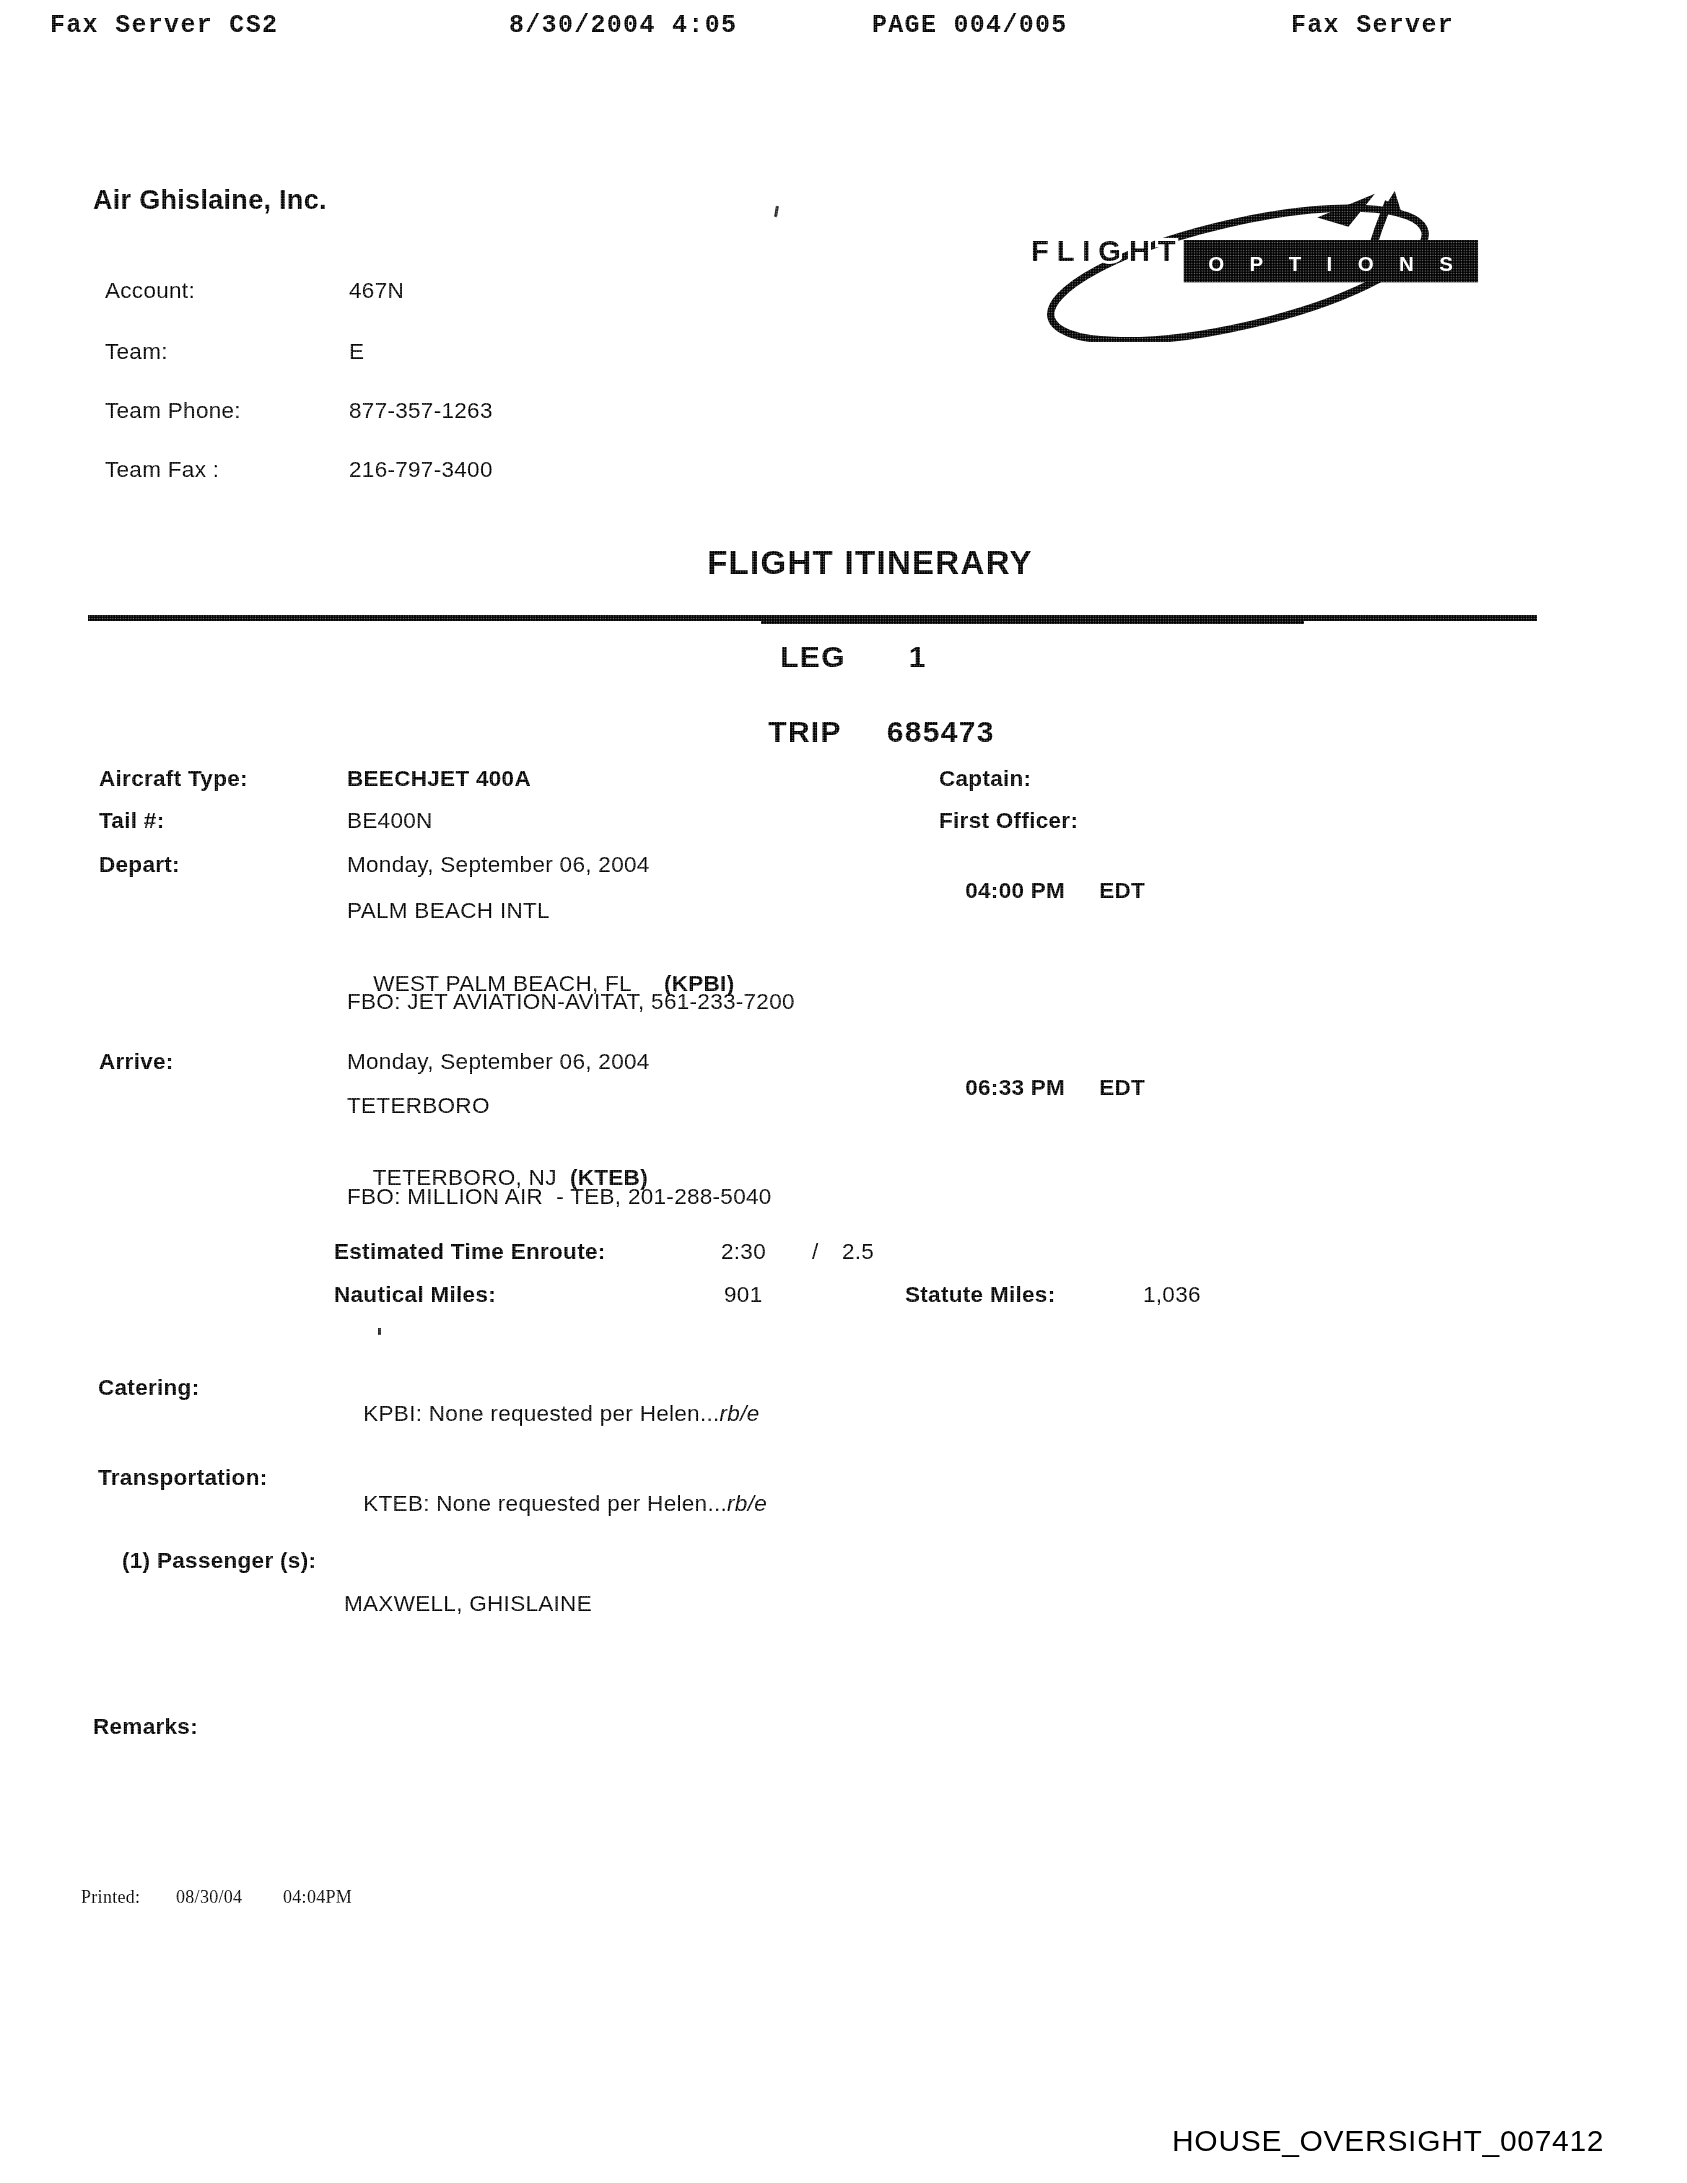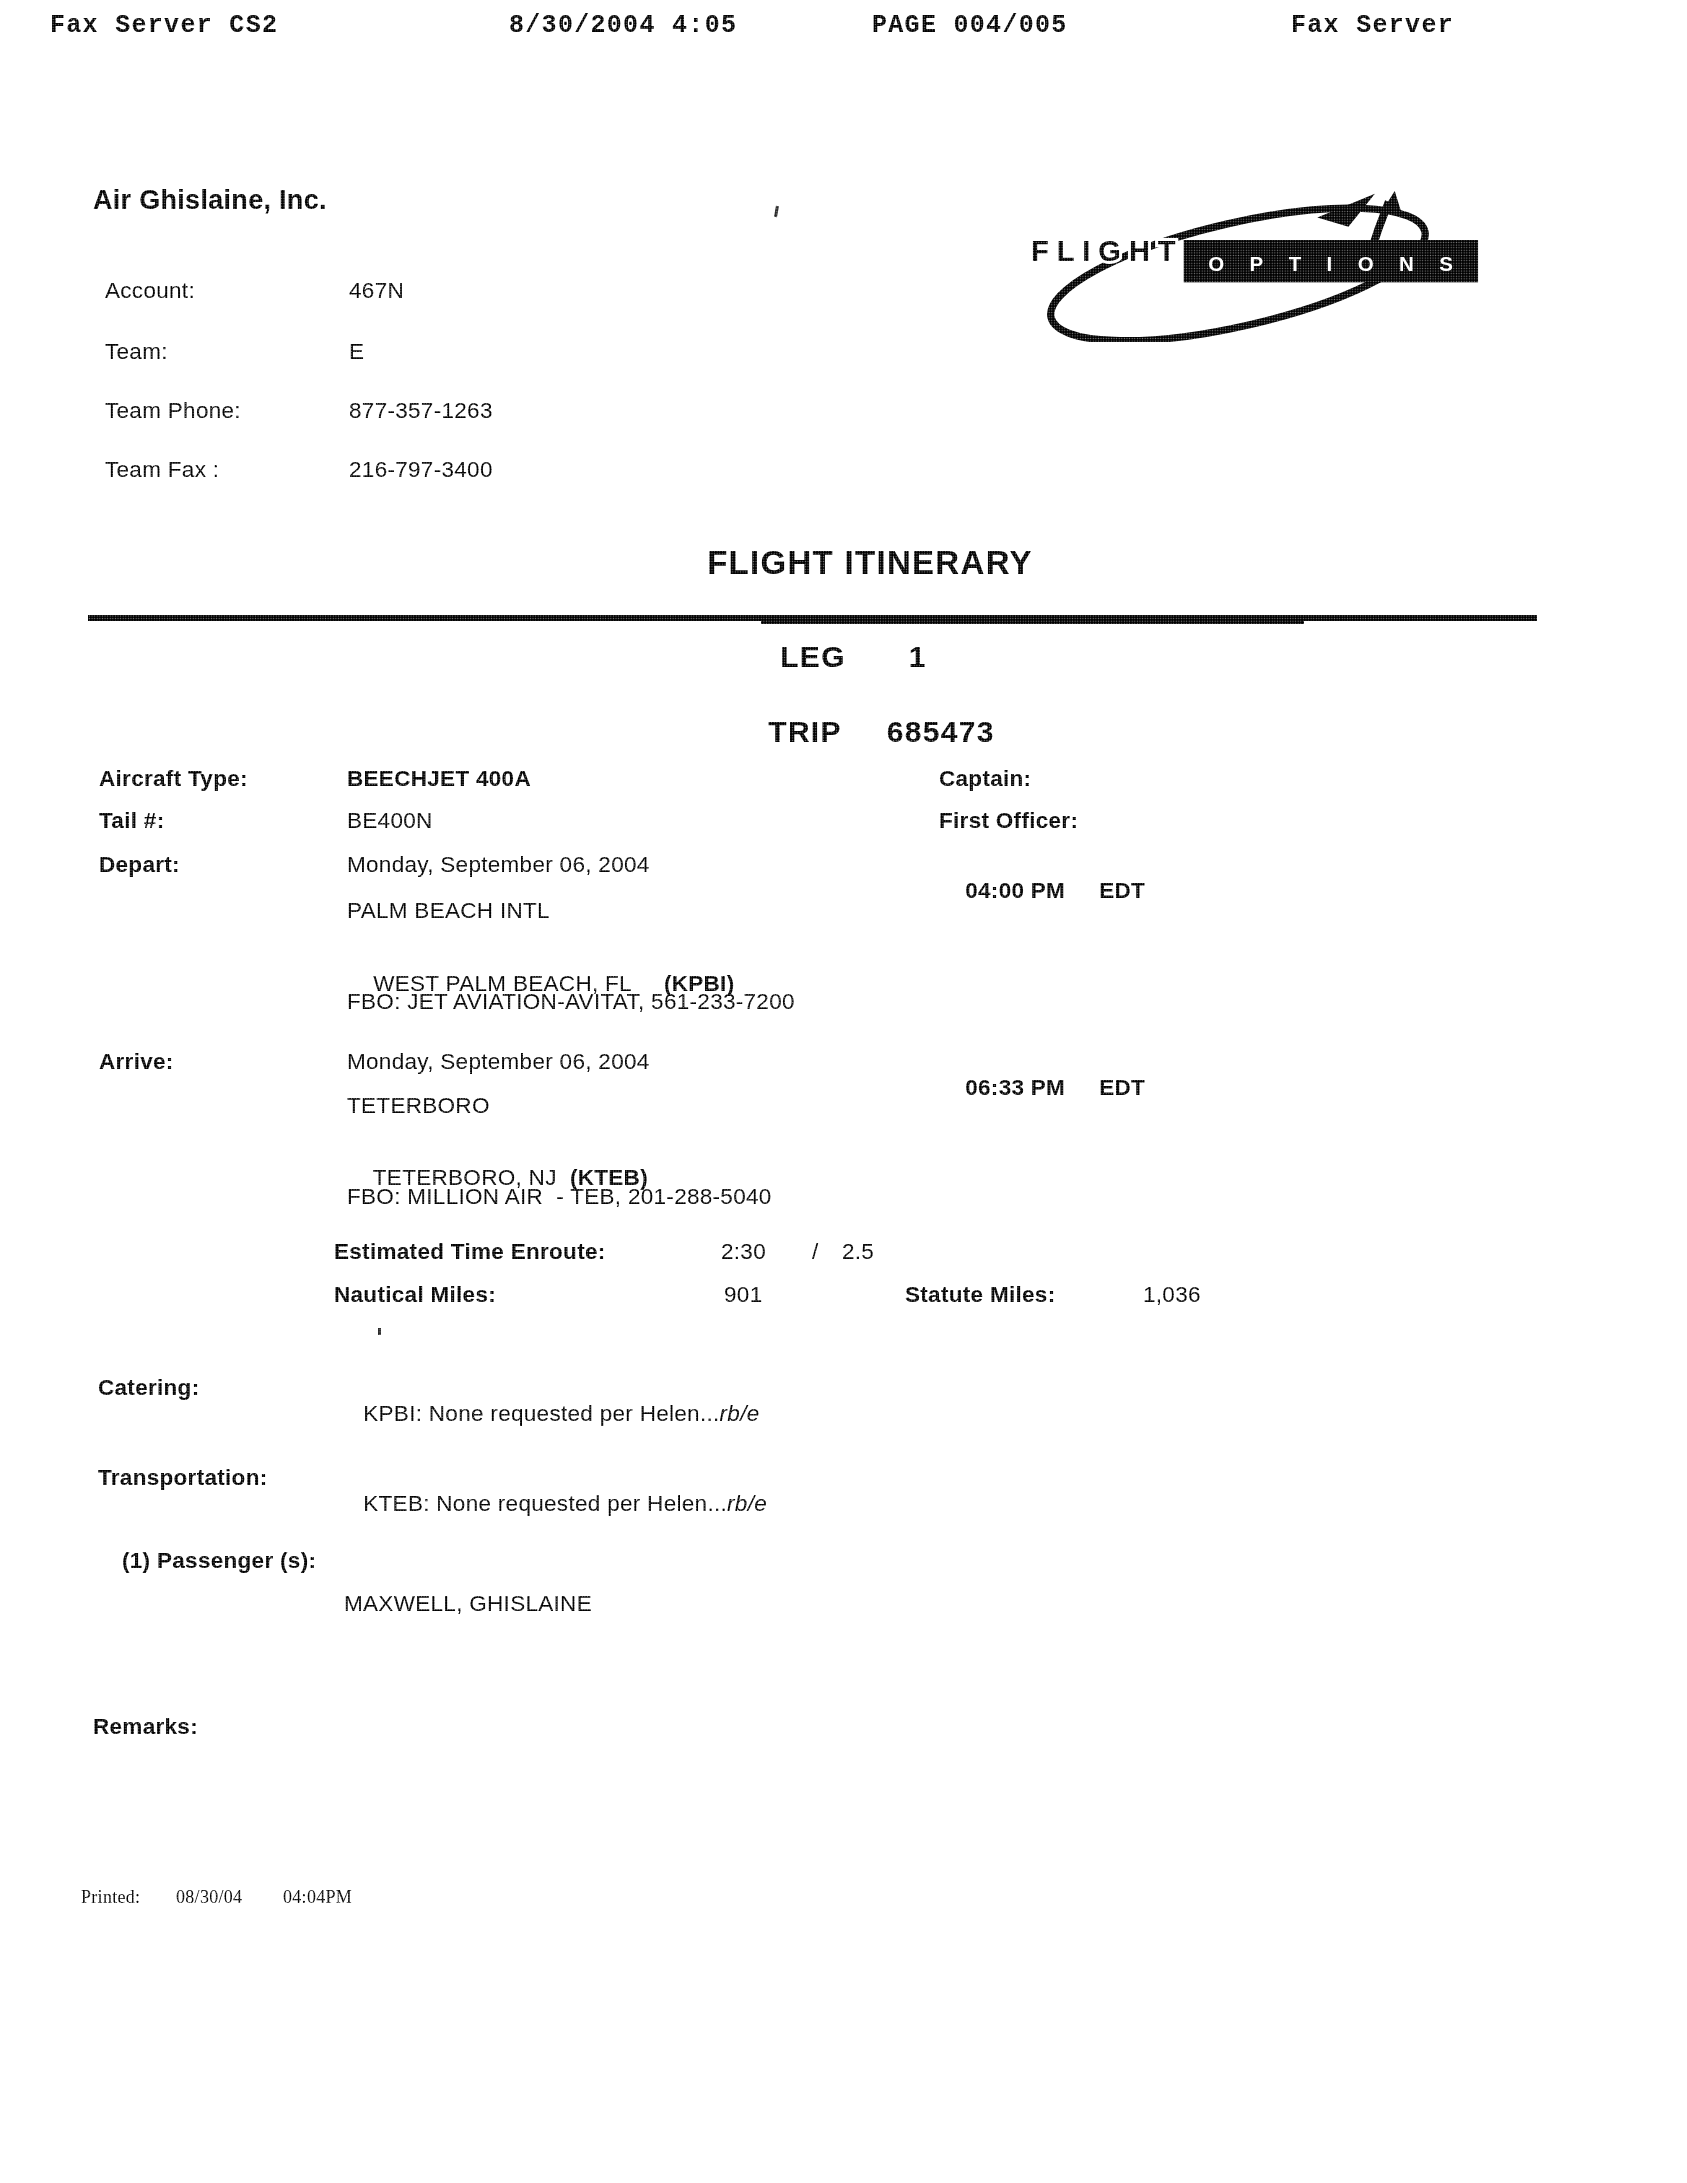--- a/index.html
+++ b/index.html
@@ -128,19 +128,20 @@
 
   <span class="abs body-text b" style="left:122px; top:1548px;">(1) Passenger (s):</span>
   <span class="abs body-text" style="left:344px; top:1591px;">MAXWELL, GHISLAINE</span>
 
   <span class="abs body-text b" style="left:93px; top:1714px;">Remarks:</span>
 
   <span class="abs serif" style="left:81px; top:1887px;">Printed:</span>
   <span class="abs serif" style="left:176px; top:1887px;">08/30/04</span>
   <span class="abs serif" style="left:283px; top:1887px;">04:04PM</span>
 
+  <span class="abs docid" style="left:1172px; top:2124px;">HOUSE_OVERSIGHT_007412</span>
 
   <div class="artifact" style="left:775px; top:206px; width:3.3px; height:10.6px; transform:rotate(10deg);"></div>
   <div class="artifact" style="left:378px; top:1328px; width:2.6px; height:6.6px;"></div>
 
   <div class="fax-dots"></div>
 </div>
 
 
 </body></html>

